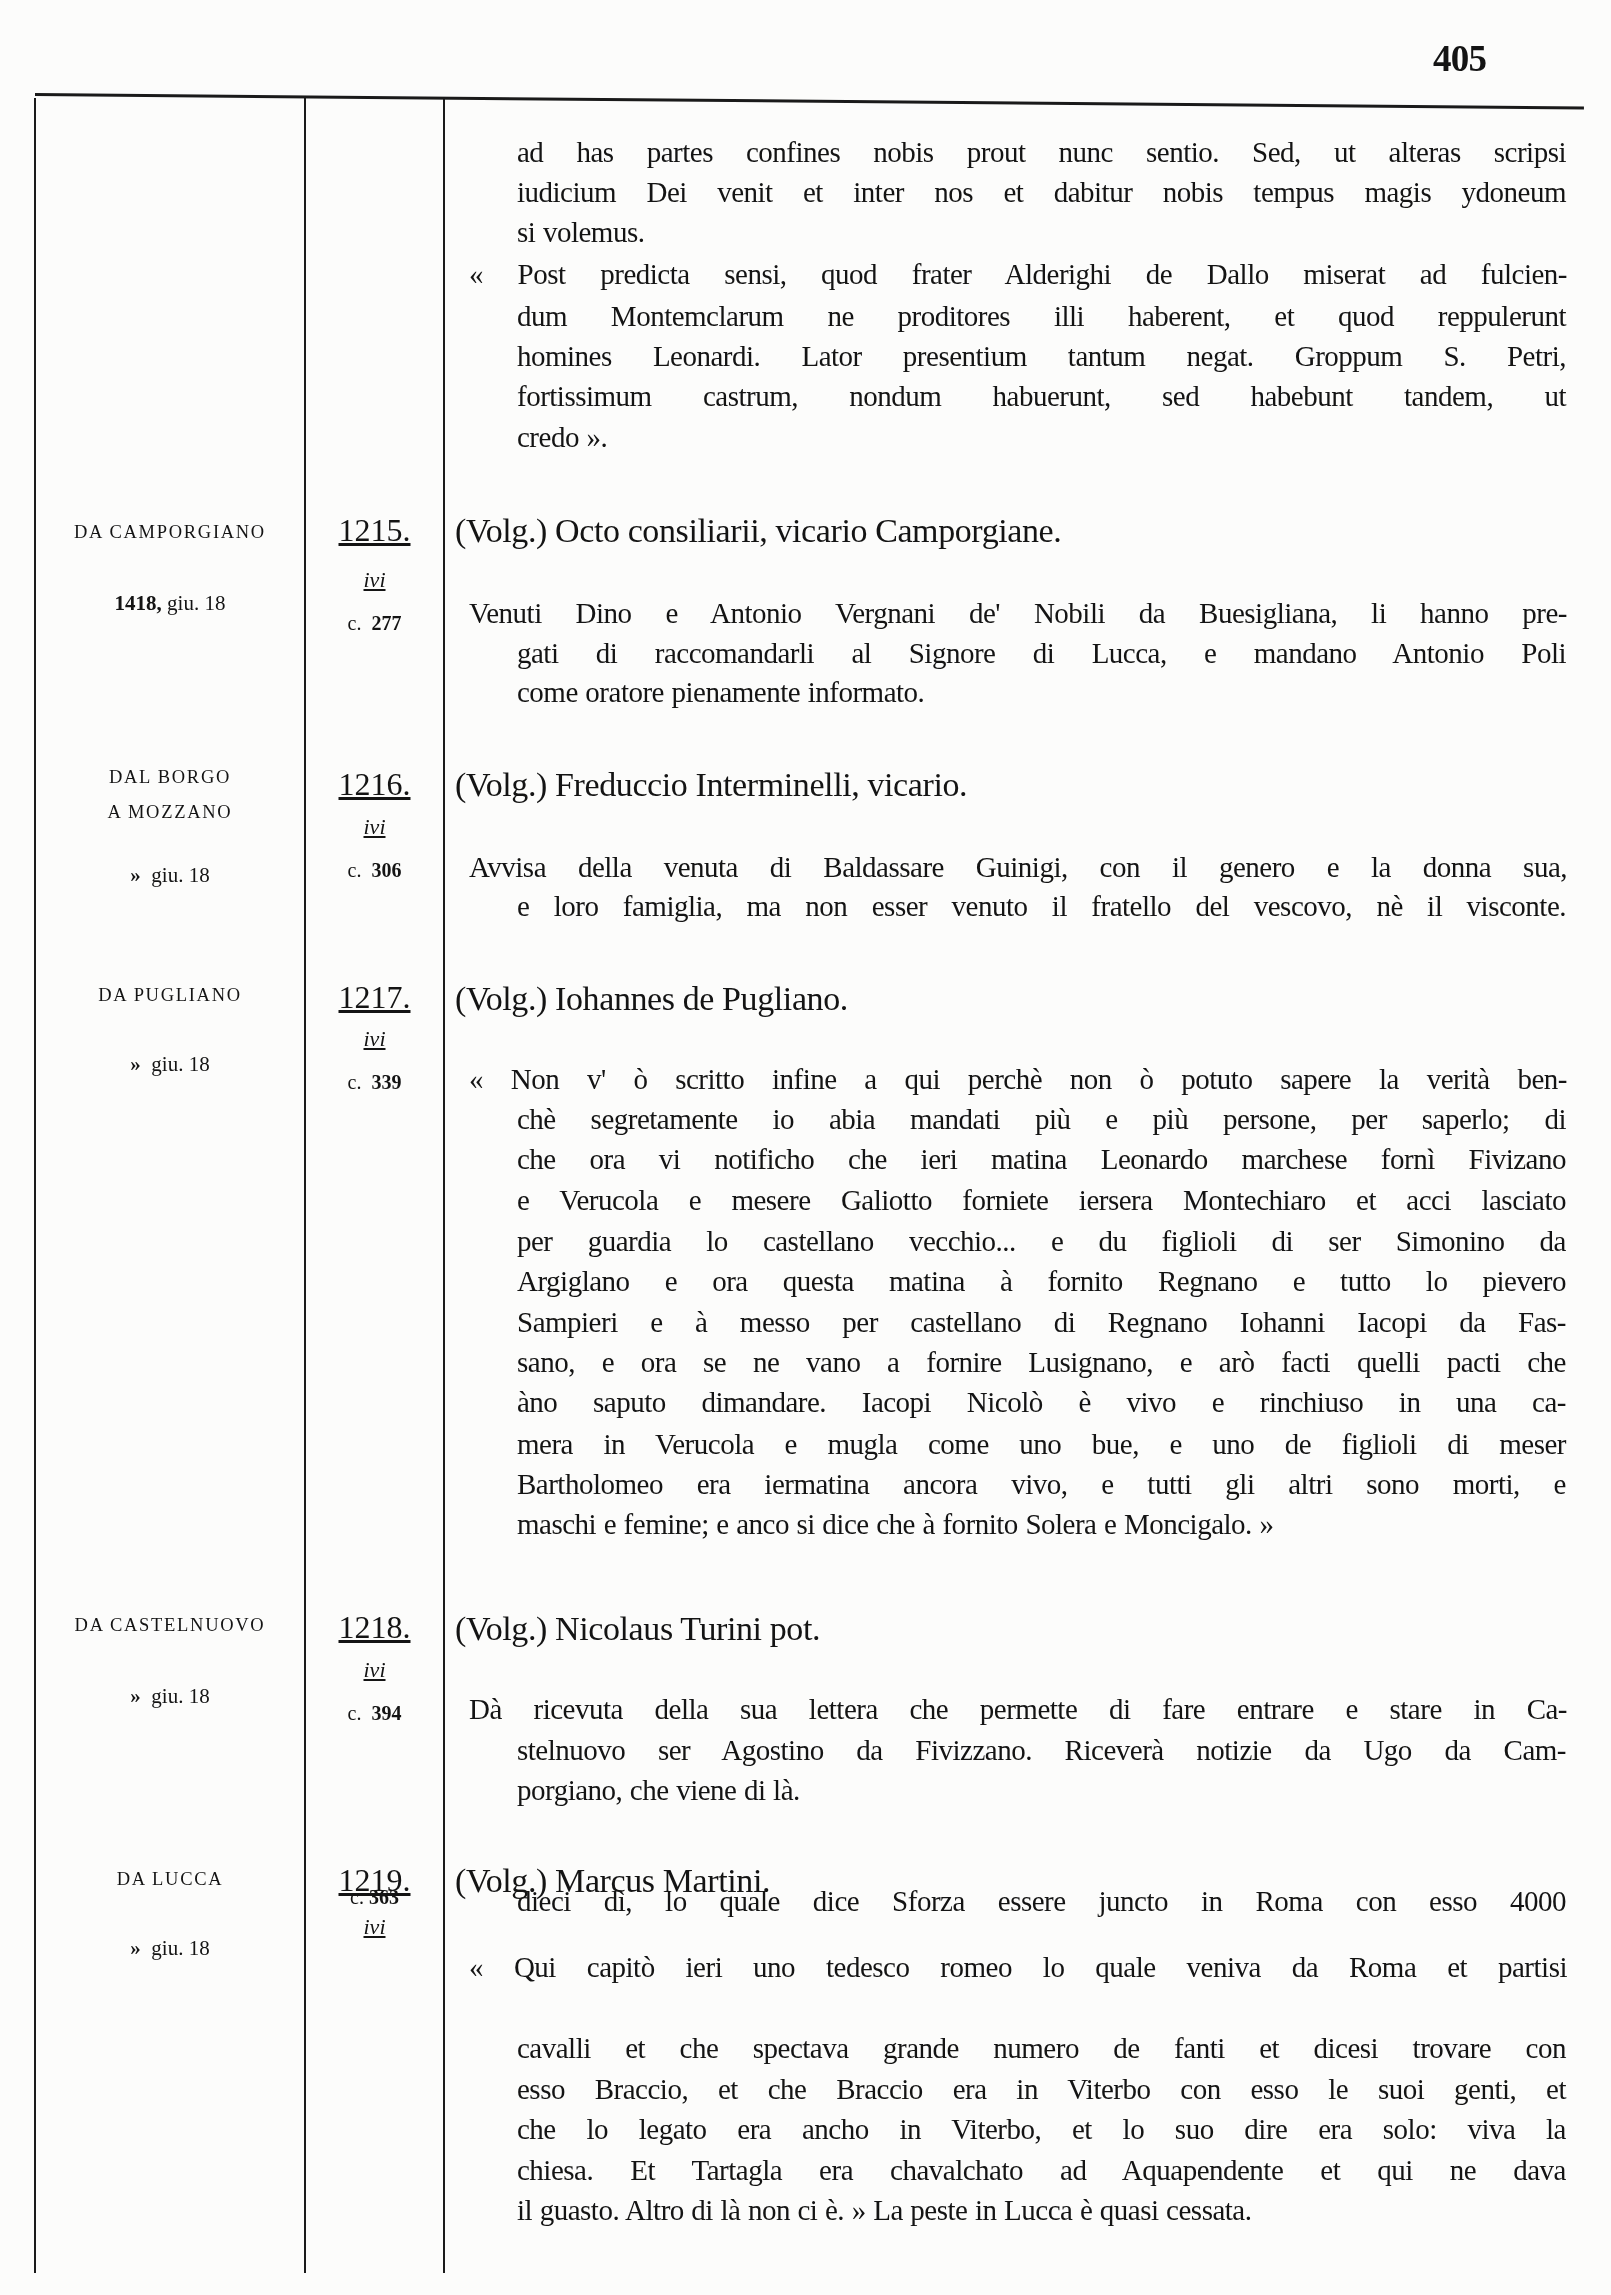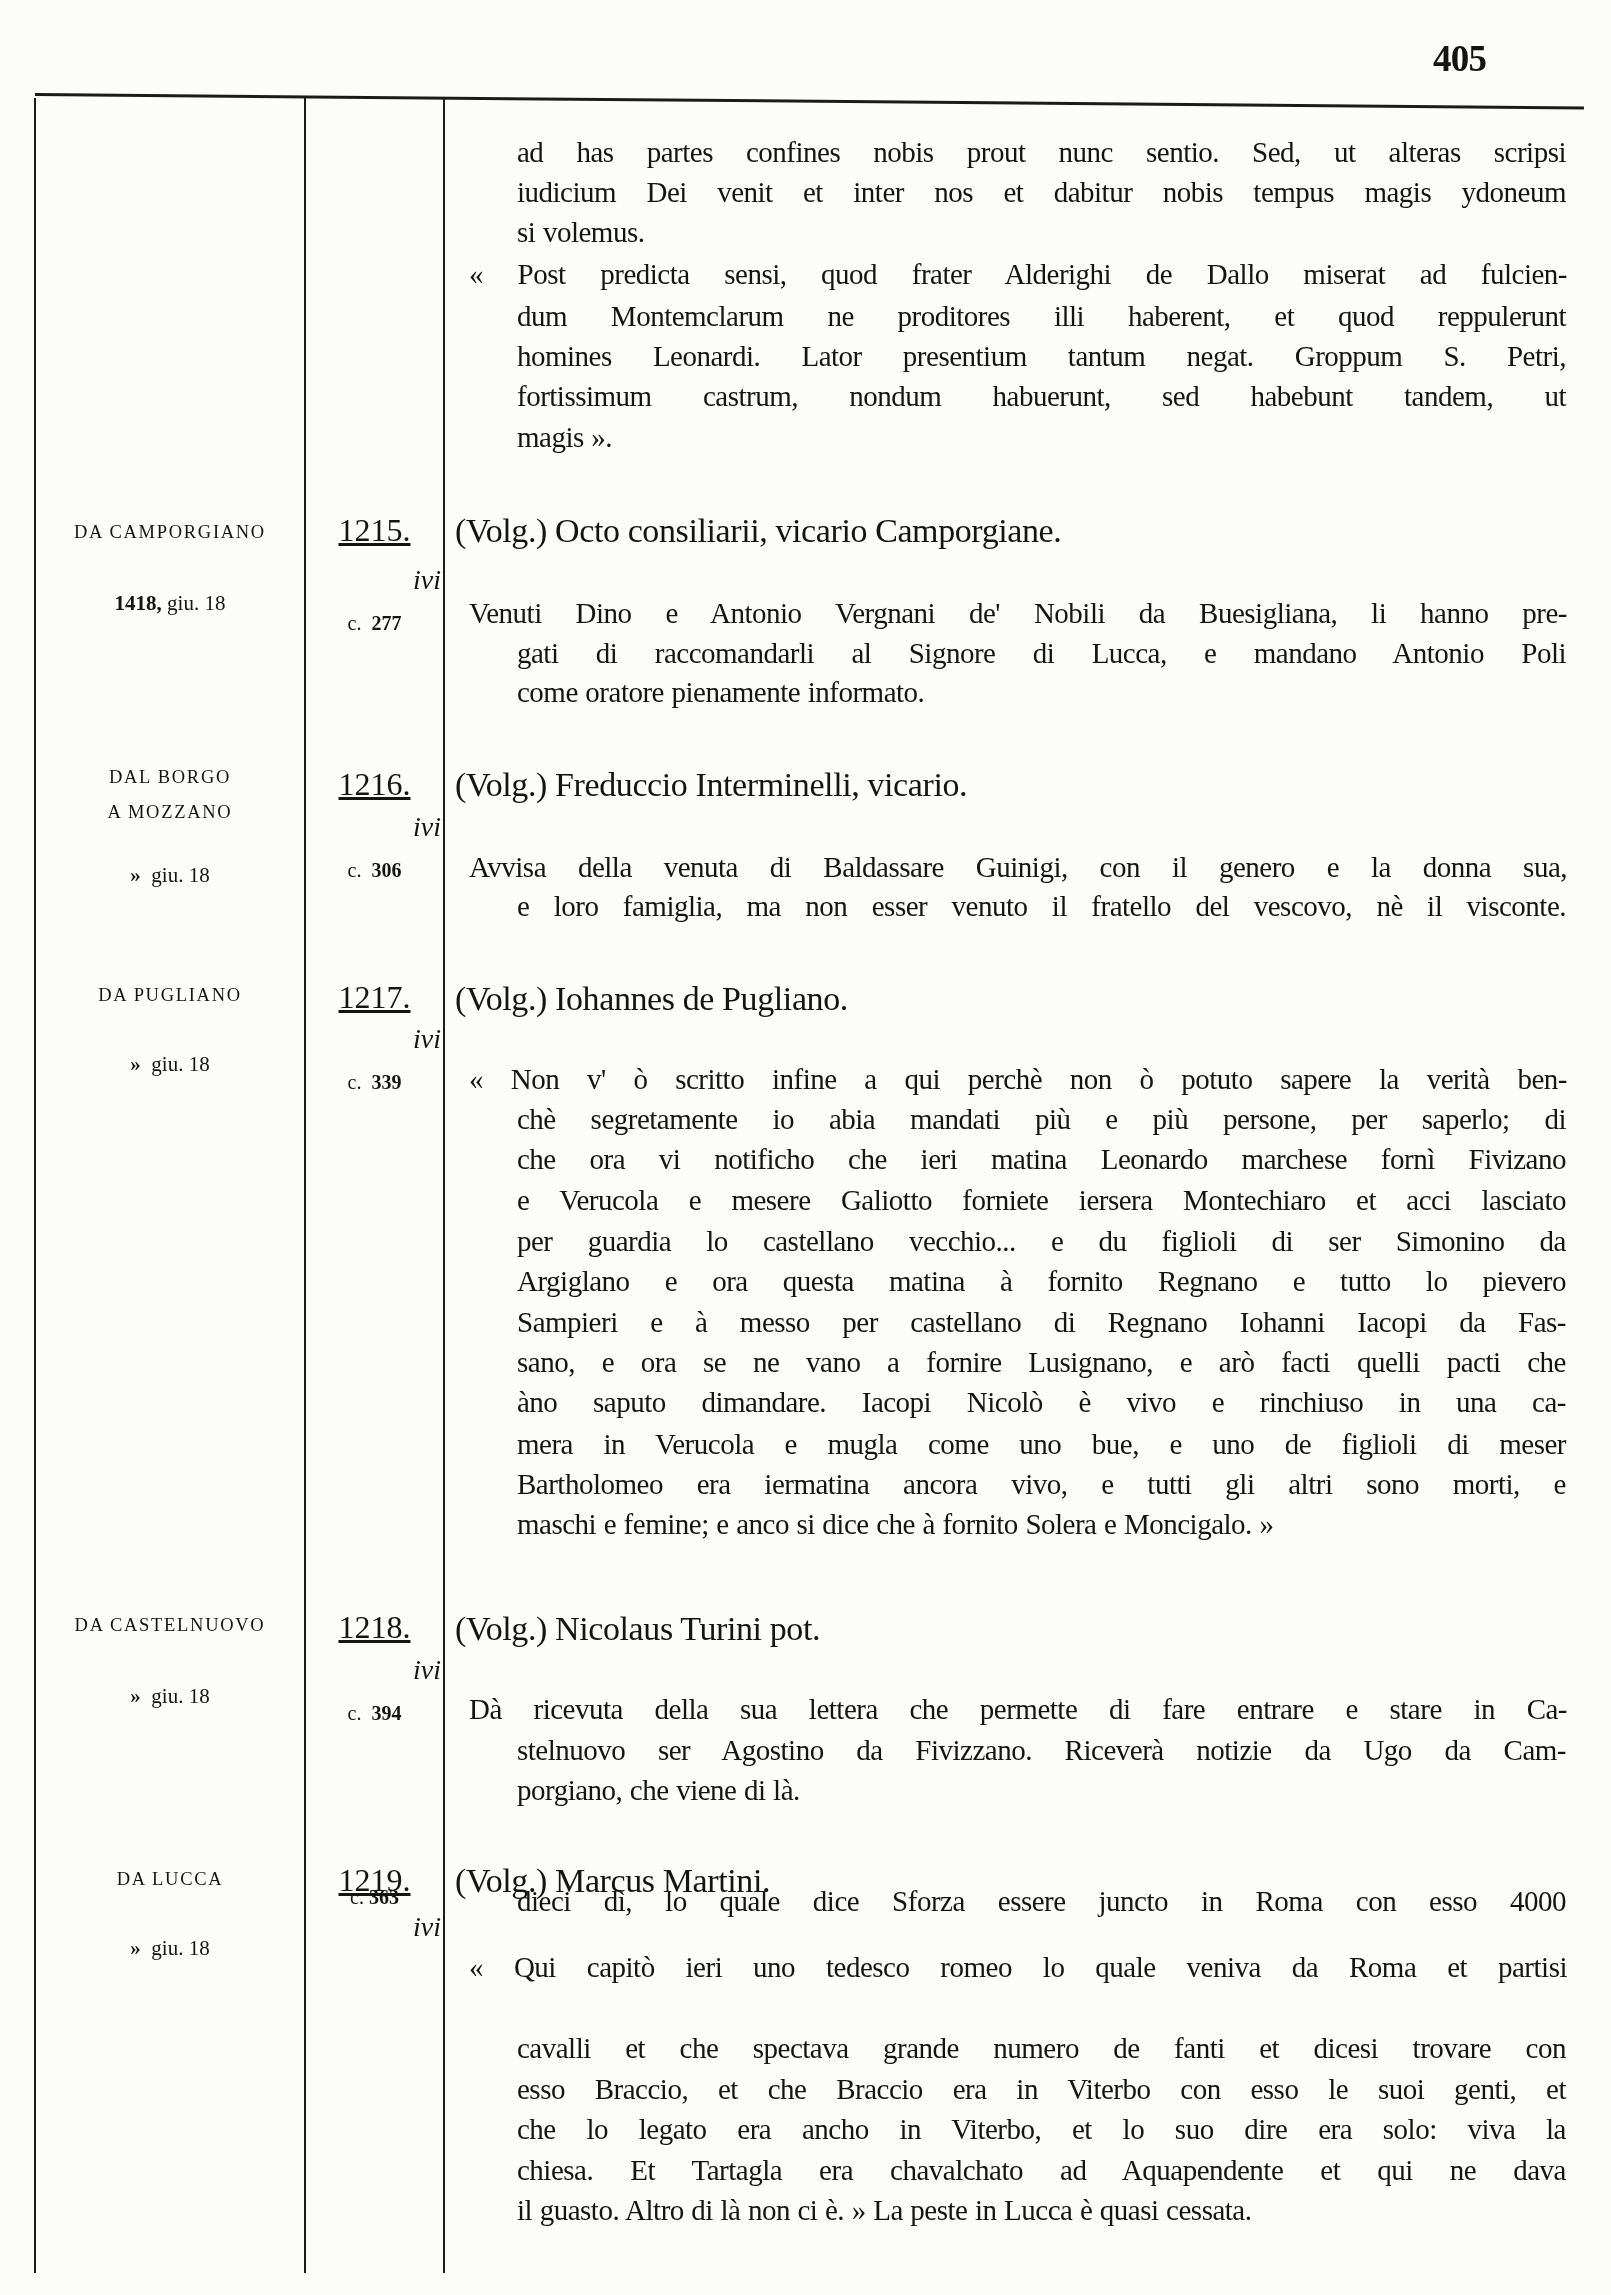--- a/index.html
+++ b/index.html
@@ -45,22 +45,22 @@
   .date {
     position: absolute; left: 37px; width: 266px; text-align: center;
     font-size: 21px; white-space: nowrap; line-height: 34px;
   }
   .date b { font-weight: bold; }
   .num {
     position: absolute; left: 308px; width: 133px; text-align: center;
     font-size: 32px; white-space: nowrap; line-height: 39px; text-decoration: underline;
   }
   .ivi {
-    position: absolute; left: 308px; width: 133px; text-align: right;
-    font-size: 28px; font-style: italic; line-height: 25px;
+    position: absolute; left: 308px; width: 133px; text-align: center;
+    font-size: 22px; font-style: italic; line-height: 25px; text-decoration: underline;
   }
   .carte {
     position: absolute; left: 308px; width: 133px; text-align: center;
     font-size: 20px; line-height: 25px; white-space: nowrap;
   }
   .carte .cval { font-weight: bold; }
 </style>
 </head>
 <body>
 
@@ -71,21 +71,21 @@
 <div class="vline l3"></div>
 
 <div>
   <div class="line" style="top:135px">ad has partes confines nobis prout nunc sentio. Sed, ut alteras scripsi</div>
   <div class="line" style="top:175px">iudicium Dei venit et inter nos et dabitur nobis tempus magis ydoneum</div>
   <div class="line last" style="top:215px">si volemus.</div>
   <div class="line first" style="top:257px">« Post predicta sensi, quod frater Alderighi de Dallo miserat ad fulcien-</div>
   <div class="line" style="top:299px">dum Montemclarum ne proditores illi haberent, et quod reppulerunt</div>
   <div class="line" style="top:339px">homines Leonardi. Lator presentium tantum negat. Groppum S. Petri,</div>
   <div class="line" style="top:379px">fortissimum castrum, nondum habuerunt, sed habebunt tandem, ut</div>
-  <div class="line last" style="top:420px">magis ».</div>
+  <div class="line last" style="top:420px">credo ».</div>
 </div>
 
 <div>
   <div class="place" style="top:515px">DA CAMPORGIANO</div>
   <div class="date" style="top:586px"><b>1418,</b> <span>giu. 18</span></div>
   <div class="num" style="top:511px">1215.</div>
   <div class="ivi" style="top:567px">ivi</div>
   <div class="carte" style="top:611px"><span>c.</span>&nbsp;&nbsp;<span class="cval">277</span></div>
   <div class="vhead" style="top:512px"><span class="volg">(Volg.)</span> <span>Octo consiliarii, vicario Camporgiane.</span></div>
   <div class="line first" style="top:596px">Venuti Dino e Antonio Vergnani de' Nobili da Buesigliana, li hanno pre-</div>

